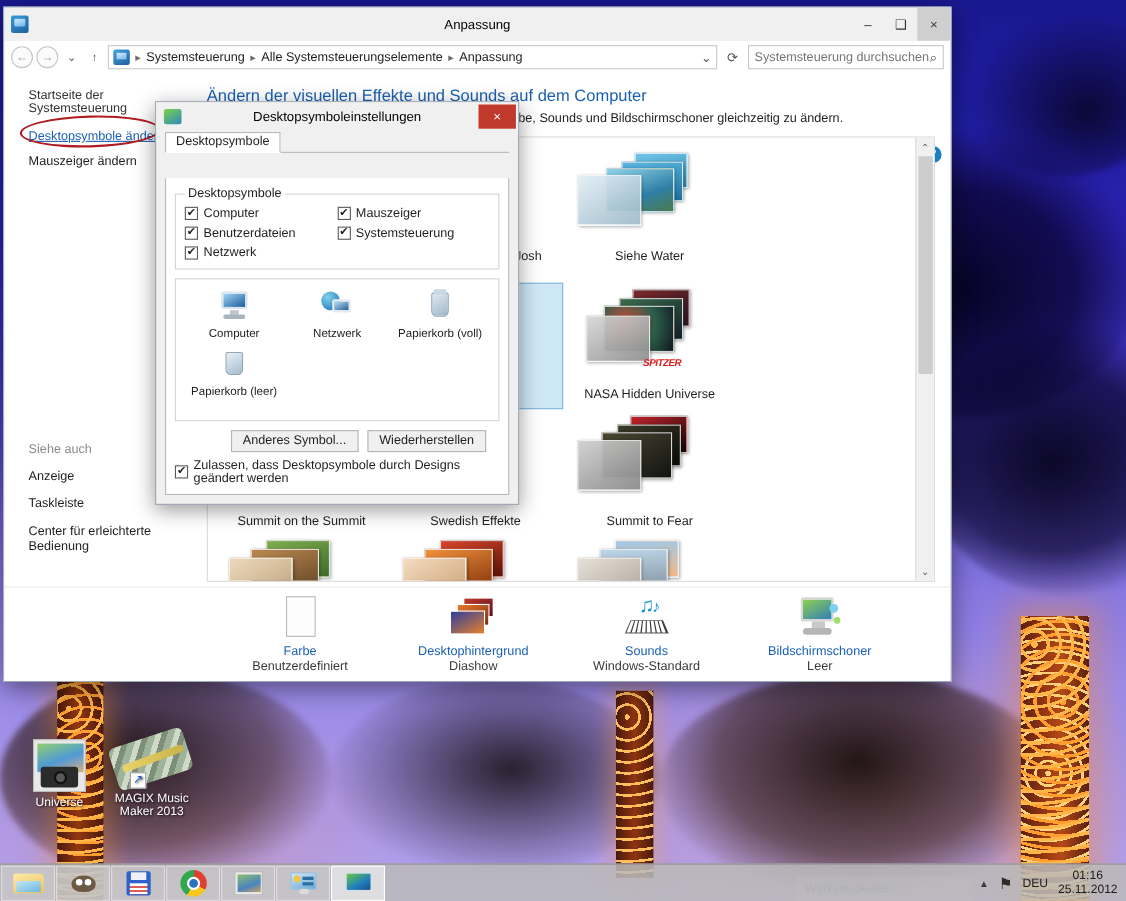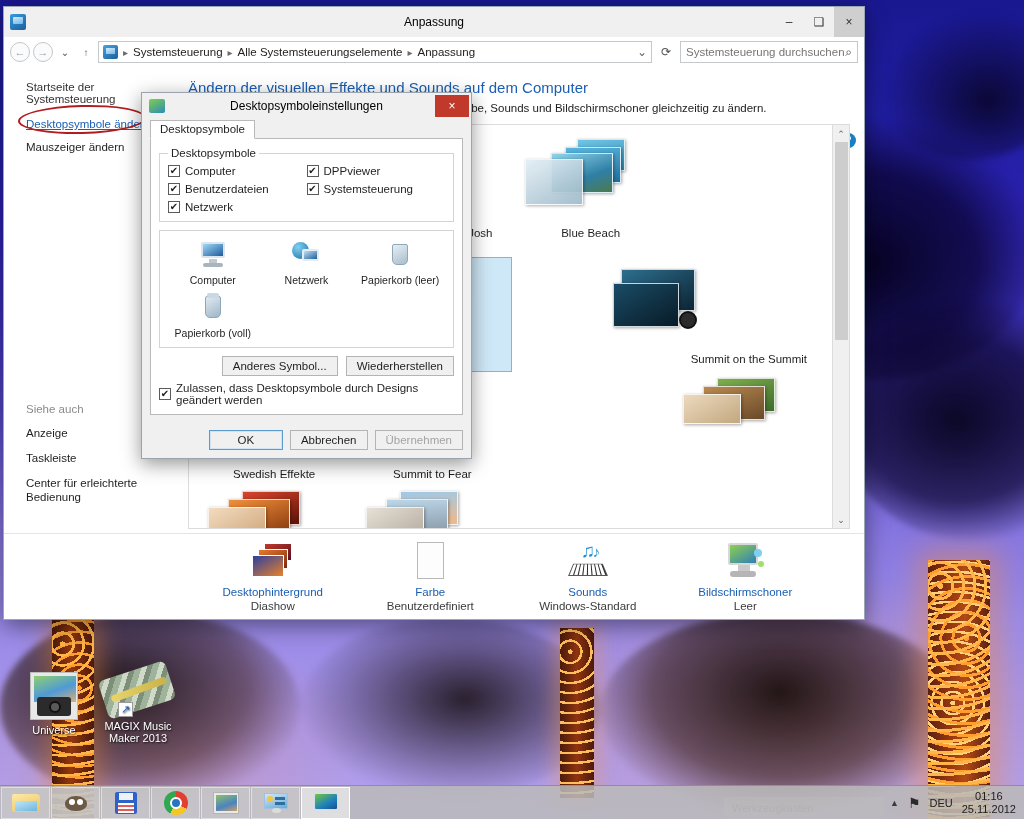--- a/index.html
+++ b/index.html
@@ -236,21 +236,21 @@
     background: linear-gradient(150deg, #7fd04c, #2a8bb8);
     border-radius: 2px;
   }
   #dlg-title-text {
     position:absolute; left:0; right:0; text-align:center; font-size: 12px; color:#000;
   }
   #dlg-close {
     margin-left:auto; width: 34px; height: 22px; background: #c0392b; color:#fff;
     display:flex; align-items:center; justify-content:center; font-size:12px; margin-right:2px;
   }
-  #dlg-body { flex:1; padding: 0 8px 8px; display:flex; flex-direction:column; }
+  #dlg-body { flex:1; padding: 0 8px 8px; display:flex; flex-direction:column;gap:23px; }
   #tabstrip {
     display: flex; border-bottom: 1px solid #b9b9b9; height: 20px; align-items: flex-end;
   }
   .tab {
     font-size: 11.5px; padding: 2px 9px 3px; border: 1px solid #b9b9b9;
     border-bottom: 1px solid #fff; background: #fff; color: #1f1f1f; position: relative; top: 1px;
   }
   #tabpane {
     flex: 1; border: 1px solid #b9b9b9; border-top: none; background: #fff;
     padding: 8px; display: flex; flex-direction: column;
@@ -266,21 +266,21 @@
     display:flex; align-items:center; justify-content:center; flex:none;
     font-size: 10px; color: #1f1f1f; line-height: 1;
   }
   #iconpreview {
     border: 1px solid #d4d4d4; flex:1; padding: 8px 6px; display: grid;
     grid-template-columns: repeat(3, 1fr); grid-auto-rows: min-content; row-gap: 6px;
     background: #fff;
   }
   .prev-cell { text-align: center; font-size: 10.5px; color:#1f1f1f; }
   .prev-ico { width: 32px; height: 32px; margin: 0 auto 3px; position: relative; }
-  #dlg-midbtns { display: flex; justify-content: flex-end; gap: 8px; margin: 8px 0 6px; }
+  #dlg-midbtns { display: flex; justify-content: flex-end; gap: 8px; margin: 8px 12px 6px; }
   .btn {
     font-size: 11.5px; background: #f0f0f0; border: 1px solid #b4b4b4;
     padding: 3px 10px; color: #1f1f1f; min-width: 74px; text-align:center;
   }
   .btn.primary { border: 1px solid #5c9ccc; box-shadow: 0 0 0 1px #cfe4f5 inset; }
   .btn.disabled { color: #a4a4a4; }
   #dlg-allow { display:flex; align-items:center; gap:5px; font-size: 11.5px; color:#1f1f1f; }
   #dlg-footer { display:flex; justify-content:flex-end; gap:7px; padding: 7px 8px 8px; flex:none; }
 
   
@@ -422,21 +422,21 @@
                 <div class="theme-label">Beach Sunsets by Josh Sommers</div>
               </div>
 
               <div class="theme-cell">
                 <div class="theme-thumb">
                   <div class="tk" style="left:48px;top:2px;width:48px;height:32px;background:linear-gradient(170deg,#6fc6e8,#2b7fa8);"></div>
                   <div class="tk" style="left:36px;top:10px;width:56px;height:36px;background:linear-gradient(170deg,#58b6e0,#1f6f9a);"></div>
                   <div class="tk" style="left:22px;top:16px;width:62px;height:40px;background:linear-gradient(160deg,#8fd4ea,#2f7fa6 60%,#4c7a4c);"></div>
                   <div class="tk" style="left:-4px;top:22px;width:58px;height:46px;background:linear-gradient(150deg,#e3eef5,#9dbac9);opacity:.92;"></div>
                 </div>
-                <div class="theme-label">Blue Beach</div>
+                <div class="theme-label">Siehe Water</div>
               </div>
 
               <div class="theme-cell"></div>
 
               <div class="theme-cell">
                 <div class="theme-thumb">
                   <div class="tk" style="left:-60px;top:4px;width:70px;height:40px;background:linear-gradient(160deg,#8fc04f,#4f7a2e);"></div>
                   <div class="tk" style="left:-70px;top:16px;width:74px;height:44px;background:linear-gradient(160deg,#74a4c6,#2c4e6e);"></div>
                   <div class="tk" style="left:-78px;top:28px;width:62px;height:42px;background:linear-gradient(150deg,#bcd3e2,#7f99ad);"></div>
                 </div>
@@ -447,20 +447,30 @@
                 <div class="theme-thumb">
                   <div class="tk" style="left:46px;top:0px;width:52px;height:34px;background:linear-gradient(150deg,#d33a5e,#6d1230);"></div>
                   <div class="tk" style="left:34px;top:8px;width:58px;height:38px;background:linear-gradient(150deg,#3d5fc8,#17224f);"></div>
                   <div class="tk" style="left:20px;top:15px;width:64px;height:42px;background:linear-gradient(150deg,#2b3fa0,#e86a22 70%,#f7c469);"></div>
                   <div class="tk" style="left:8px;top:22px;width:56px;height:40px;background:linear-gradient(150deg,#1e2f7a,#3c56b8);"></div>
                   <div class="tk" style="left:-6px;top:26px;width:58px;height:44px;background:linear-gradient(150deg,#e6ecf5,#b9c6da);opacity:.9;"></div>
                 </div>
                 <div class="theme-label">Holiday Lights</div>
               </div>
 
+              <div class="theme-cell">
+                <div class="theme-thumb">
+                  <div class="tk" style="left:46px;top:0px;width:52px;height:34px;background:linear-gradient(150deg,#7b2a2a,#2a1420);"></div>
+                  <div class="tk" style="left:34px;top:8px;width:58px;height:38px;background:linear-gradient(150deg,#3a6d4a,#14202a);"></div>
+                  <div class="tk" style="left:20px;top:15px;width:64px;height:42px;background:radial-gradient(circle at 30% 40%,#d24b3a,#2b5f4a 55%,#10161f);"></div>
+                  <div class="tk" style="left:4px;top:24px;width:58px;height:42px;background:linear-gradient(150deg,#d7d7d7,#8d8d8d);opacity:.92;"></div>
+                  <div style="position:absolute;left:56px;top:62px;font-size:9px;font-weight:bold;color:#e02020;font-style:italic;letter-spacing:-0.5px;">SPITZER</div>
+                </div>
+                <div class="theme-label">NASA Hidden Universe</div>
+              </div>
 
               <div class="theme-cell"></div>
 
               <div class="theme-cell">
                 <div class="theme-thumb">
                   <div class="tk" style="left:-66px;top:6px;width:74px;height:42px;background:linear-gradient(150deg,#2d6f8e,#0d2433);"></div>
                   <div class="tk" style="left:-74px;top:20px;width:66px;height:44px;background:linear-gradient(150deg,#1a4c66,#081a26);"></div>
                   <div style="position:absolute;left:-8px;top:48px;width:18px;height:18px;border-radius:50%;background:#2b2b2b;border:2px solid #111;"></div>
                 </div>
                 <div class="theme-label">Summit on the Summit</div>
@@ -521,34 +531,34 @@
             </div>
             <div class="arrow">⌄</div>
           </div>
         </div>
       </div>
     </div>
 
     <div id="bottom-bar">
       <div class="bb-item">
         <div class="bb-ico">
+          <div style="position:absolute;left:10px;top:1px;width:27px;height:37px;background:#fdfdfd;border:1px solid #b9b9b9;"></div>
+        </div>
+        <div class="bb-title">Farbe</div>
+        <div class="bb-sub">Benutzerdefiniert</div>
+      </div>
+
+      <div class="bb-item">
+        <div class="bb-ico">
           <div style="position:absolute;left:14px;top:2px;width:28px;height:18px;background:linear-gradient(150deg,#c0392b,#5a1020);border:1px solid #fff;"></div>
           <div style="position:absolute;left:8px;top:8px;width:30px;height:20px;background:linear-gradient(150deg,#e87a2a,#7a2a10);border:1px solid #fff;"></div>
           <div style="position:absolute;left:2px;top:14px;width:32px;height:22px;background:linear-gradient(150deg,#2c3fa0,#e8812a);border:1px solid #fff;"></div>
         </div>
         <div class="bb-title">Desktophintergrund</div>
         <div class="bb-sub">Diashow</div>
-      </div>
-
-      <div class="bb-item">
-        <div class="bb-ico">
-          <div style="position:absolute;left:10px;top:1px;width:27px;height:37px;background:#fdfdfd;border:1px solid #b9b9b9;"></div>
-        </div>
-        <div class="bb-title">Farbe</div>
-        <div class="bb-sub">Benutzerdefiniert</div>
       </div>
 
       <div class="bb-item">
         <div class="bb-ico">
           <div style="position:absolute;left:16px;top:0px;color:#1f8fd0;font-size:19px;line-height:19px;">♫</div>
           <div style="position:absolute;left:28px;top:3px;color:#1f8fd0;font-size:15px;line-height:15px;">♪</div>
           <div style="position:absolute;left:6px;top:20px;width:34px;height:16px;background:repeating-linear-gradient(90deg,#fff 0 3px,#2b2b2b 3px 4px);border:1px solid #555;transform:perspective(36px) rotateX(42deg);"></div>
         </div>
         <div class="bb-title">Sounds</div>
         <div class="bb-sub">Windows-Standard</div>
@@ -584,21 +594,21 @@
         <div id="tabpane">
           <fieldset class="gb">
             <legend>Desktopsymbole</legend>
             <div class="cbgrid">
               <label class="cbrow">
                 <span class="cbox">✔</span>
                 <span>Computer</span>
               </label>
               <label class="cbrow">
                 <span class="cbox">✔</span>
-                <span>DPPviewer</span>
+                <span>Mauszeiger</span>
               </label>
               <label class="cbrow">
                 <span class="cbox">✔</span>
                 <span>Benutzerdateien</span>
               </label>
               <label class="cbrow">
                 <span class="cbox">✔</span>
                 <span>Systemsteuerung</span>
               </label>
               <label class="cbrow">
@@ -622,52 +632,47 @@
             <div class="prev-cell">
               <div class="prev-ico">
                 <div style="position:absolute;left:2px;top:3px;width:17px;height:17px;border-radius:50%;background:radial-gradient(circle at 35% 30%,#7fd2f0,#1a6aa8);"></div>
                 <div style="position:absolute;left:12px;top:10px;width:17px;height:12px;background:linear-gradient(150deg,#bfe0f5,#215f99);border:2px solid #e3ecf3;border-radius:2px;"></div>
               </div>
               <div>Netzwerk</div>
             </div>
 
             <div class="prev-cell">
               <div class="prev-ico">
-                <div style="position:absolute;left:8px;top:5px;width:16px;height:21px;background:linear-gradient(150deg,#e6eff6,#a8bdcc);border-radius:2px 2px 5px 5px;border:1px solid #90a7b7;"></div>
-              </div>
-              <div>Papierkorb (leer)</div>
+                <div style="position:absolute;left:8px;top:4px;width:16px;height:22px;background:linear-gradient(150deg,#dfeaf2,#9fb6c6);border-radius:2px 2px 5px 5px;border:1px solid #8fa6b6;"></div>
+                <div style="position:absolute;left:10px;top:1px;width:12px;height:5px;background:#c8d8e4;border-radius:2px;"></div>
+              </div>
+              <div>Papierkorb (voll)</div>
             </div>
 
             <div class="prev-cell">
               <div class="prev-ico">
-                <div style="position:absolute;left:8px;top:4px;width:16px;height:22px;background:linear-gradient(150deg,#dfeaf2,#9fb6c6);border-radius:2px 2px 5px 5px;border:1px solid #8fa6b6;"></div>
-                <div style="position:absolute;left:10px;top:1px;width:12px;height:5px;background:#c8d8e4;border-radius:2px;"></div>
-              </div>
-              <div>Papierkorb (voll)</div>
+                <div style="position:absolute;left:8px;top:5px;width:16px;height:21px;background:linear-gradient(150deg,#e6eff6,#a8bdcc);border-radius:2px 2px 5px 5px;border:1px solid #90a7b7;"></div>
+              </div>
+              <div>Papierkorb (leer)</div>
             </div>
             <div class="prev-cell"></div>
           </div>
 
           <div id="dlg-midbtns">
             <div class="btn">Anderes Symbol...</div>
             <div class="btn">Wiederherstellen</div>
           </div>
 
           <label id="dlg-allow">
             <span class="cbox">✔</span>
             <span>Zulassen, dass Desktopsymbole durch Designs geändert werden</span>
           </label>
         </div>
       </div>
 
-      <div id="dlg-footer">
-        <div class="btn primary">OK</div>
-        <div class="btn">Abbrechen</div>
-        <div class="btn disabled">Übernehmen</div>
-      </div>
     </div>
 
   </div>
 
   <div id="toolbar-ghost">Werkzeugkasten</div>
 
   <div id="taskbar">
     <div class="tb-btn">
       <div style="position:relative;width:28px;height:22px;">
         <div style="position:absolute;left:0;top:2px;width:28px;height:18px;background:linear-gradient(160deg,#ffe9a8,#e8c45e);border-radius:2px 4px 2px 2px;"></div>

